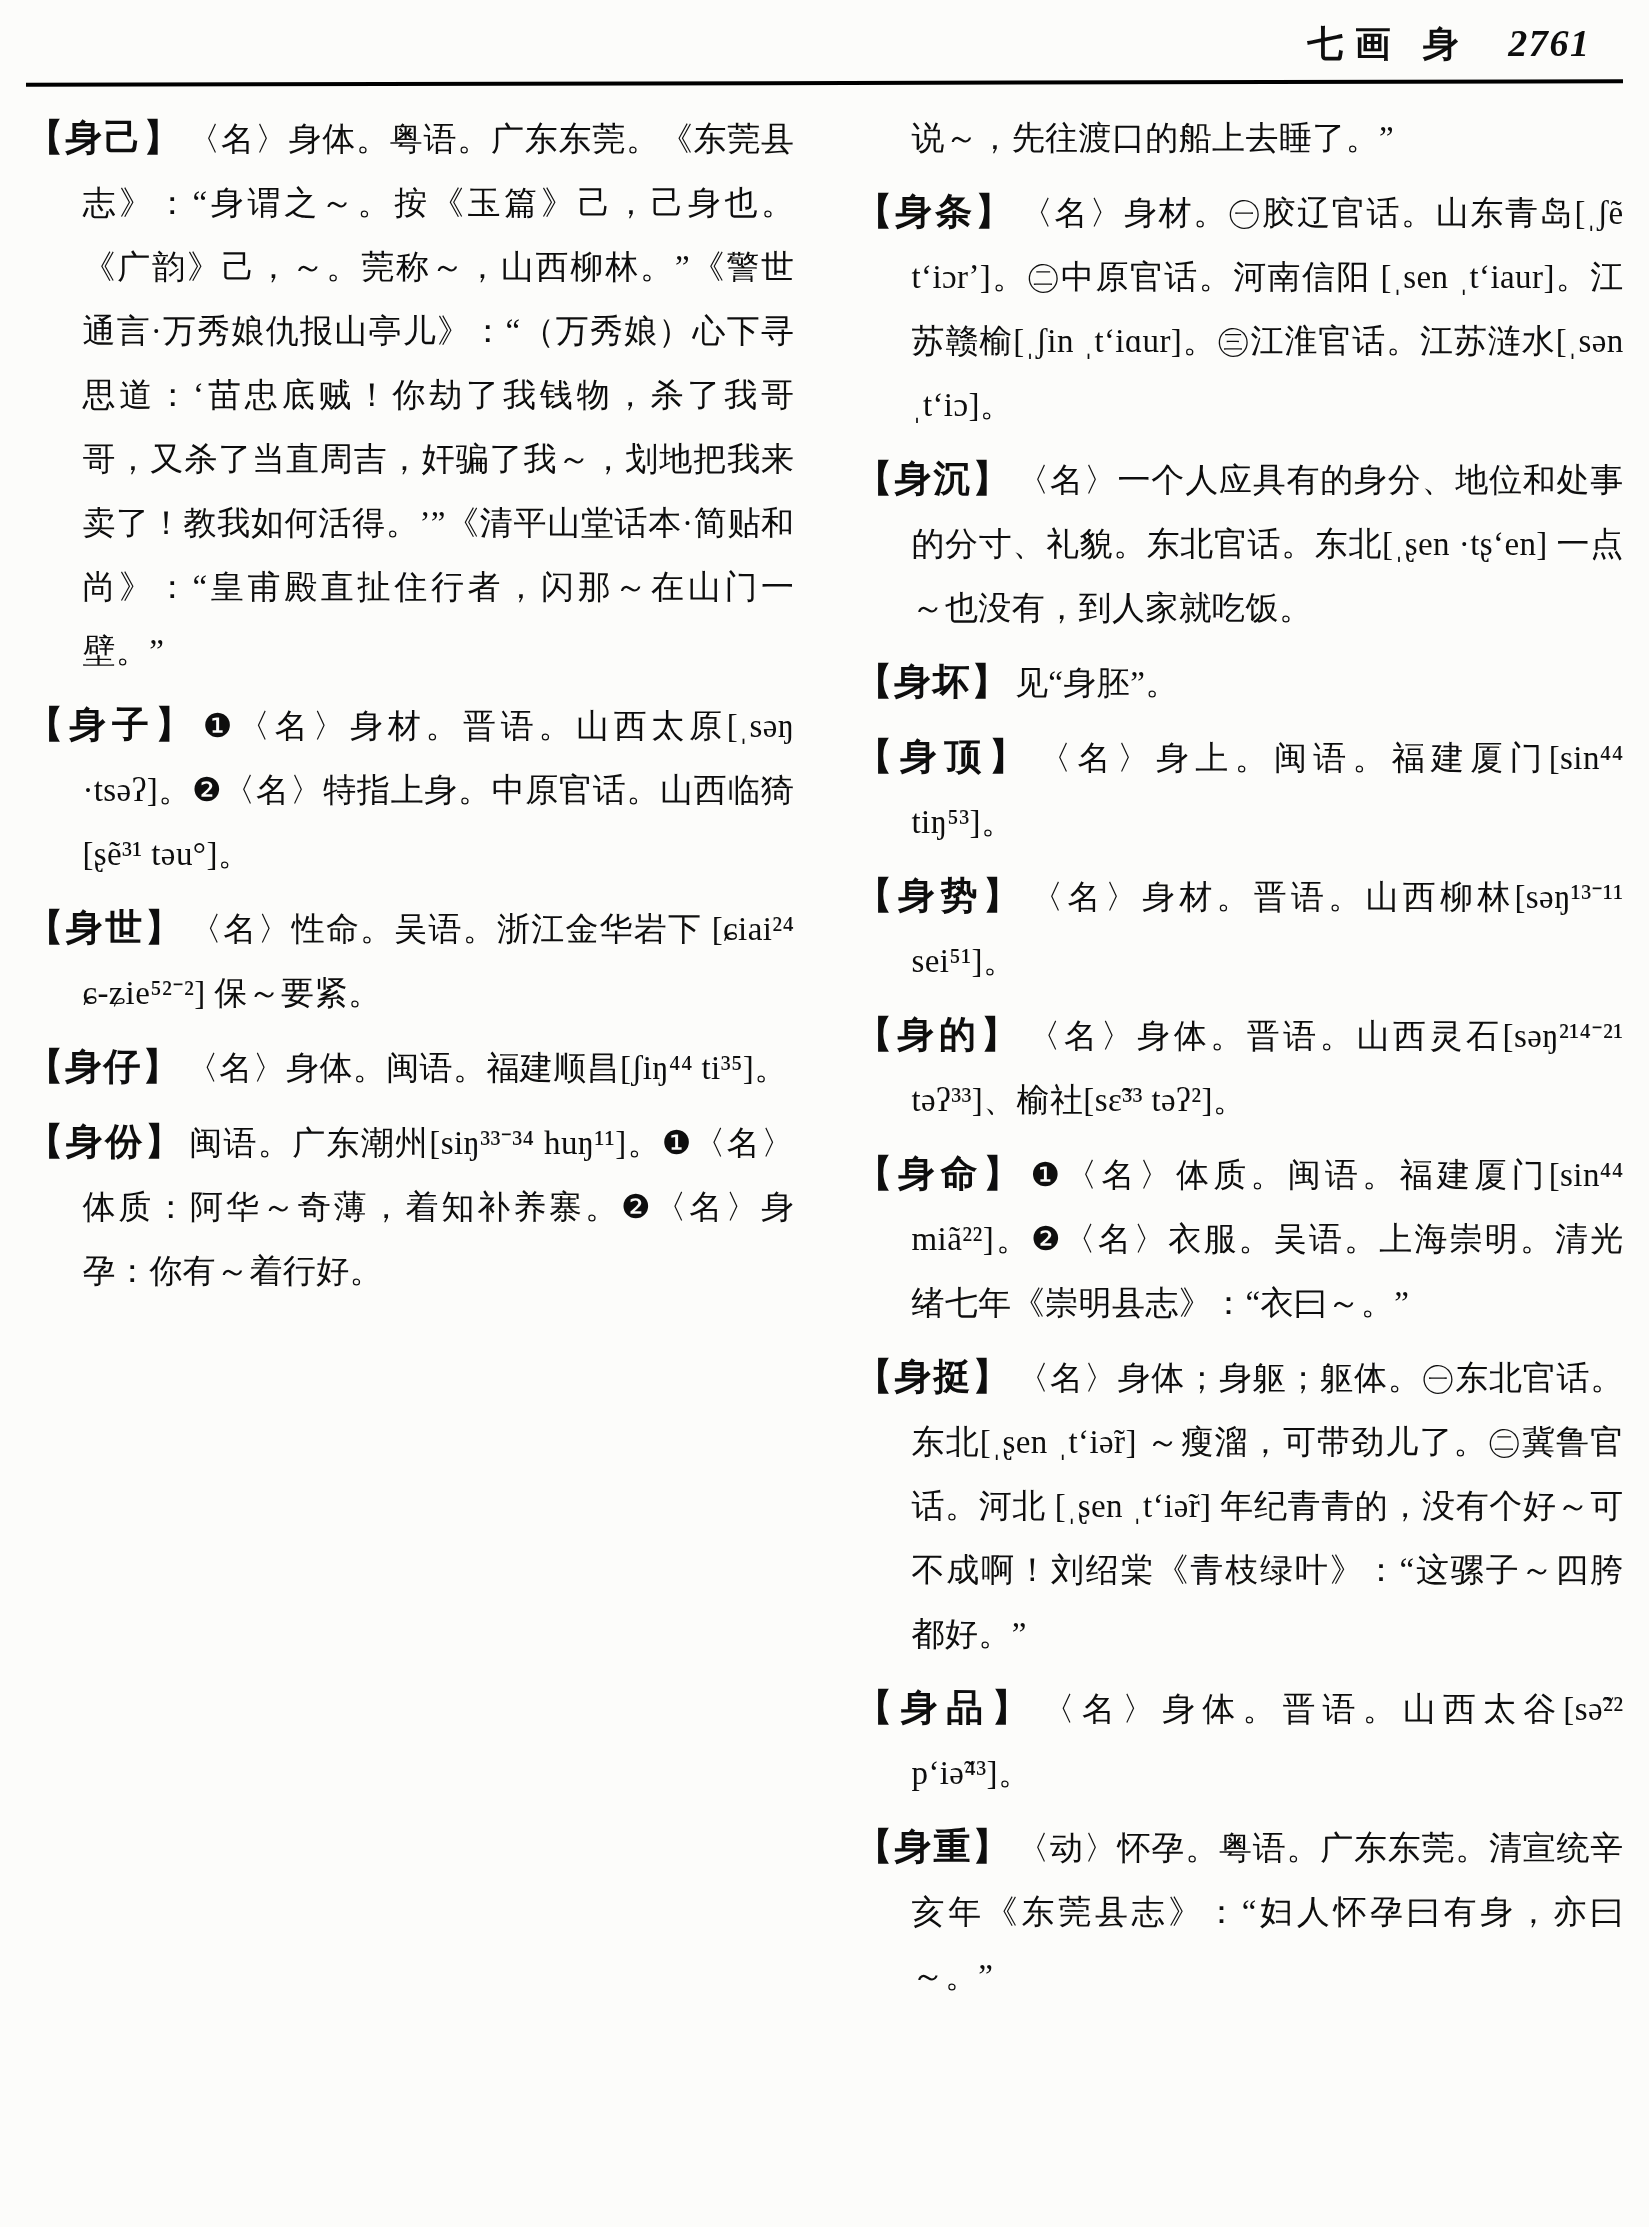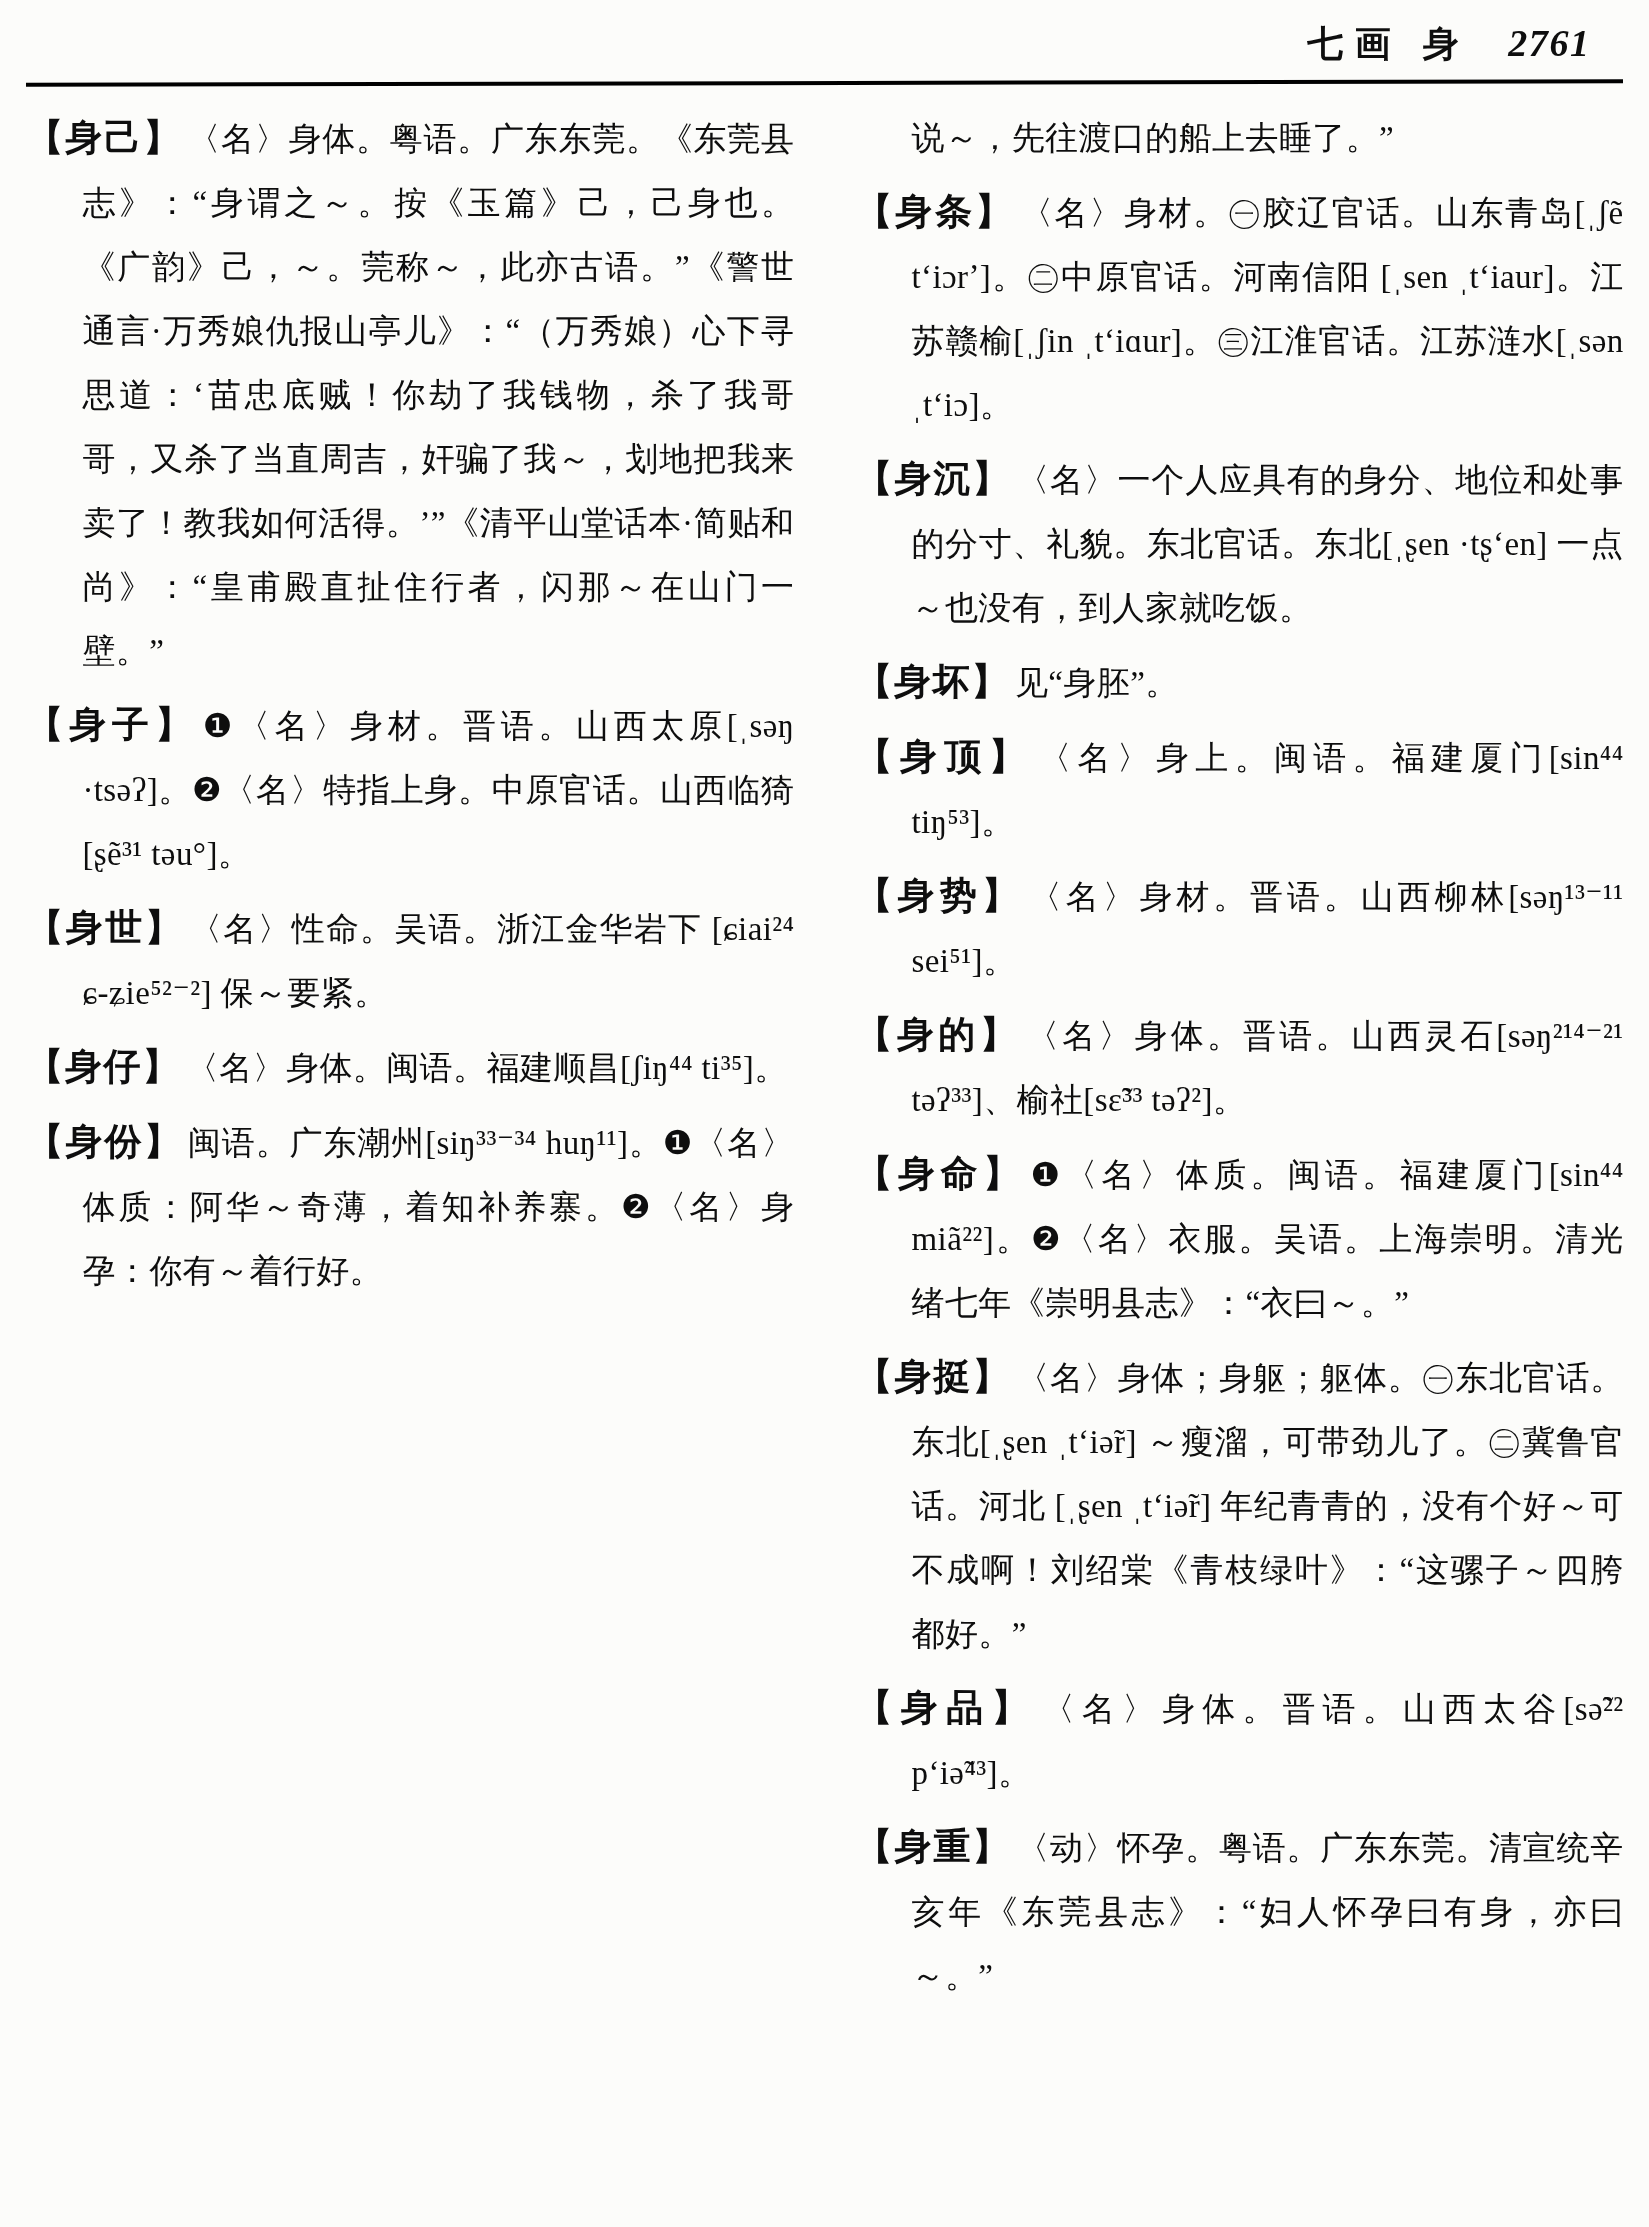--- a/index.html
+++ b/index.html
@@ -7,20 +7,21 @@
     width:1650px;height:2227px;
     background:#fcfcfa;
     color:#0e0e0e;
     font-family:"Liberation Serif","DejaVu Serif",serif;
     overflow:hidden;
   }
   .page{
     box-sizing:border-box;
     width:1650px;height:1641px;
     padding:15px 26.4px 8.2px 26.4px;
+    font-family:Liberation Serif, serif;
   }
   .header{
     display:flex;
     justify-content:flex-end;
     align-items:baseline;
     gap:38px;
     padding:5px 33px 11.5px 0;
     font-weight:bold;
   }
   .header .sect{
@@ -72,21 +73,21 @@
 <body>
 
 <div class="page">
   <div class="header">
     <span class="sect">七画  身</span>
     <span class="pageno">2761</span>
   </div>
   <div class="rule"></div>
   <div class="cols">
     <div class="col">
-        <div class="entry"><span class="hw">【身己】</span><span class="bd">〈名〉身体。粤语。广东东莞。《东莞县志》：“身谓之～。按《玉篇》己，己身也。《广韵》己，～。莞称～，此亦古语。”《警世通言·万秀娘仇报山亭儿》：“（万秀娘）心下寻思道：‘苗忠底贼！你劫了我钱物，杀了我哥哥，又杀了当直周吉，奸骗了我～，划地把我来卖了！教我如何活得。’”《清平山堂话本·简贴和尚》：“皇甫殿直扯住行者，闪那～在山门一壁。”</span></div>
+        <div class="entry"><span class="hw">【身己】</span><span class="bd">〈名〉身体。粤语。广东东莞。《东莞县志》：“身谓之～。按《玉篇》己，己身也。《广韵》己，～。莞称～，山西柳林。”《警世通言·万秀娘仇报山亭儿》：“（万秀娘）心下寻思道：‘苗忠底贼！你劫了我钱物，杀了我哥哥，又杀了当直周吉，奸骗了我～，划地把我来卖了！教我如何活得。’”《清平山堂话本·简贴和尚》：“皇甫殿直扯住行者，闪那～在山门一壁。”</span></div>
         <div class="entry"><span class="hw">【身子】</span><span class="bd">❶〈名〉身材。晋语。山西太原[ˌsəŋ ·tsəʔ]。❷〈名〉特指上身。中原官话。山西临猗[ʂẽ³¹ təu°]。</span></div>
         <div class="entry"><span class="hw">【身世】</span><span class="bd">〈名〉性命。吴语。浙江金华岩下 [ɕiai²⁴ ɕ-ʑie⁵²⁻²] 保～要紧。</span></div>
         <div class="entry"><span class="hw">【身仔】</span><span class="bd">〈名〉身体。闽语。福建顺昌[ʃiŋ⁴⁴ ti³⁵]。</span></div>
         <div class="entry"><span class="hw">【身份】</span><span class="bd">闽语。广东潮州[siŋ³³⁻³⁴ huŋ¹¹]。❶〈名〉体质：阿华～奇薄，着知补养寨。❷〈名〉身孕：你有～着行好。</span></div>
       </div>
     <div class="col">
         <div class="entry cont"><span class="bd">说～，先往渡口的船上去睡了。”</span></div>
         <div class="entry"><span class="hw">【身条】</span><span class="bd">〈名〉身材。㊀胶辽官话。山东青岛[ˌʃẽ tʻiɔrʼ]。㊁中原官话。河南信阳 [ˌsen ˌtʻiaur]。江苏赣榆[ˌʃin ˌtʻiɑur]。㊂江淮官话。江苏涟水[ˌsən ˌtʻiɔ]。</span></div>
         <div class="entry"><span class="hw">【身沉】</span><span class="bd">〈名〉一个人应具有的身分、地位和处事的分寸、礼貌。东北官话。东北[ˌʂen ·tʂʻen] 一点～也没有，到人家就吃饭。</span></div>
         <div class="entry"><span class="hw">【身坏】</span><span class="bd">见“身胚”。</span></div>

